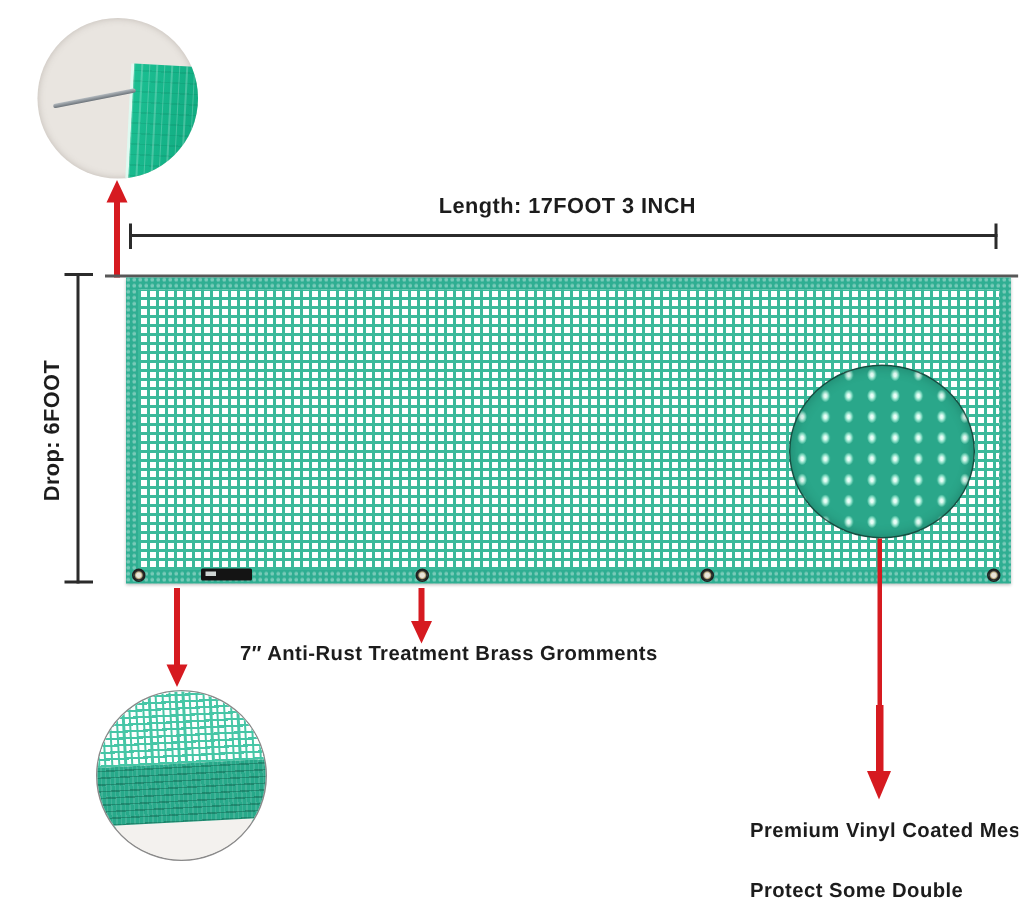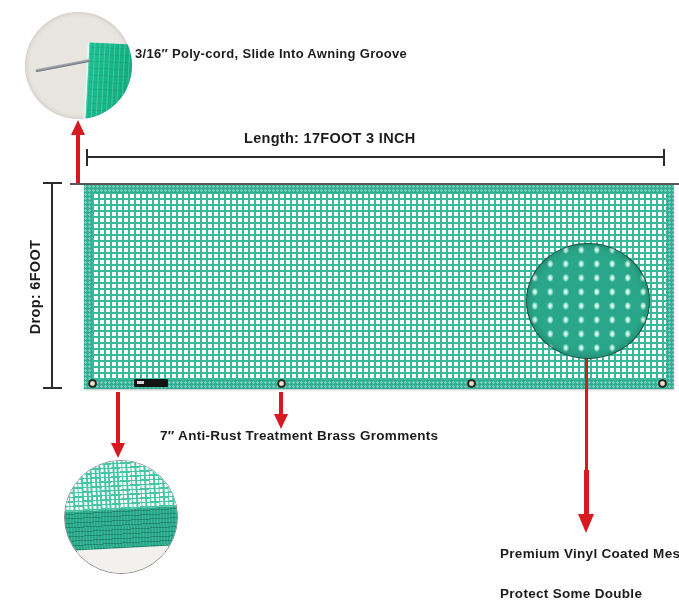--- a/index.html
+++ b/index.html
@@ -44,21 +44,21 @@
   #stitch-bottom{position:absolute; left:0; top:75%; width:100%; height:30%; background:#f3f1ee;}
 
   
   .dim{background:var(--dimension-black);}
   #len-line{left:87px; top:156px; width:578px; height:2px;}
   #len-tick-l{left:86px; top:149px; width:2px; height:17px;}
   #len-tick-r{left:663px; top:149px; width:2px; height:17px;}
   #drop-line{left:51px; top:183px; width:2px; height:206px;}
   #drop-tick-t{left:43px; top:182px; width:19px; height:2px;}
   #drop-tick-b{left:43px; top:387px; width:19px; height:2px;}
-  #len-label{left:244px; top:130px; width:220px; text-align:left;}
+  #len-label{left:244px; top:130px; width:220px; text-align:right;}
   #drop-label{left:-33px; top:277px; width:140px; height:20px; text-align:center; transform:rotate(-90deg);}
 
   
   #hem-cord-line{left:70px; top:183px; width:609px; height:2px; background:#585858;}
   #mesh-panel{left:84px; top:185px; width:590px; height:204px;
     background-color:var(--hem-teal);
     background-image:radial-gradient(circle at 1.5px 1.5px, rgba(255,255,255,.35) 1px, transparent 1.5px);
     background-size:4px 4px;
     box-shadow:0 1px 2px rgba(0,0,0,.25);}
   #mesh-interior{position:absolute; left:8px; top:8px; right:8px; bottom:9px;
@@ -111,21 +111,20 @@
 <div id="stage">
 
   <div class="abs inset" id="polycord-inset">
     <div class="abs" id="polycord-fabric"></div>
     <div class="abs" id="polycord-cord"></div>
   </div>
 
   <div class="abs rline" id="arrow-up-stem"></div>
   <div class="abs head-up" id="arrow-up-head"></div>
 
-  <div class="abs txt t13" id="note-polycord-1">3/16″ Poly-cord, Slide Into Awning Groove</div>
 
   <div class="abs txt t14" id="len-label">Length: 17FOOT 3 INCH</div>
   <div class="abs dim" id="len-line"></div>
   <div class="abs dim" id="len-tick-l"></div>
   <div class="abs dim" id="len-tick-r"></div>
 
   <div class="abs txt t14" id="drop-label">Drop: 6FOOT</div>
   <div class="abs dim" id="drop-line"></div>
   <div class="abs dim" id="drop-tick-t"></div>
   <div class="abs dim" id="drop-tick-b"></div>

